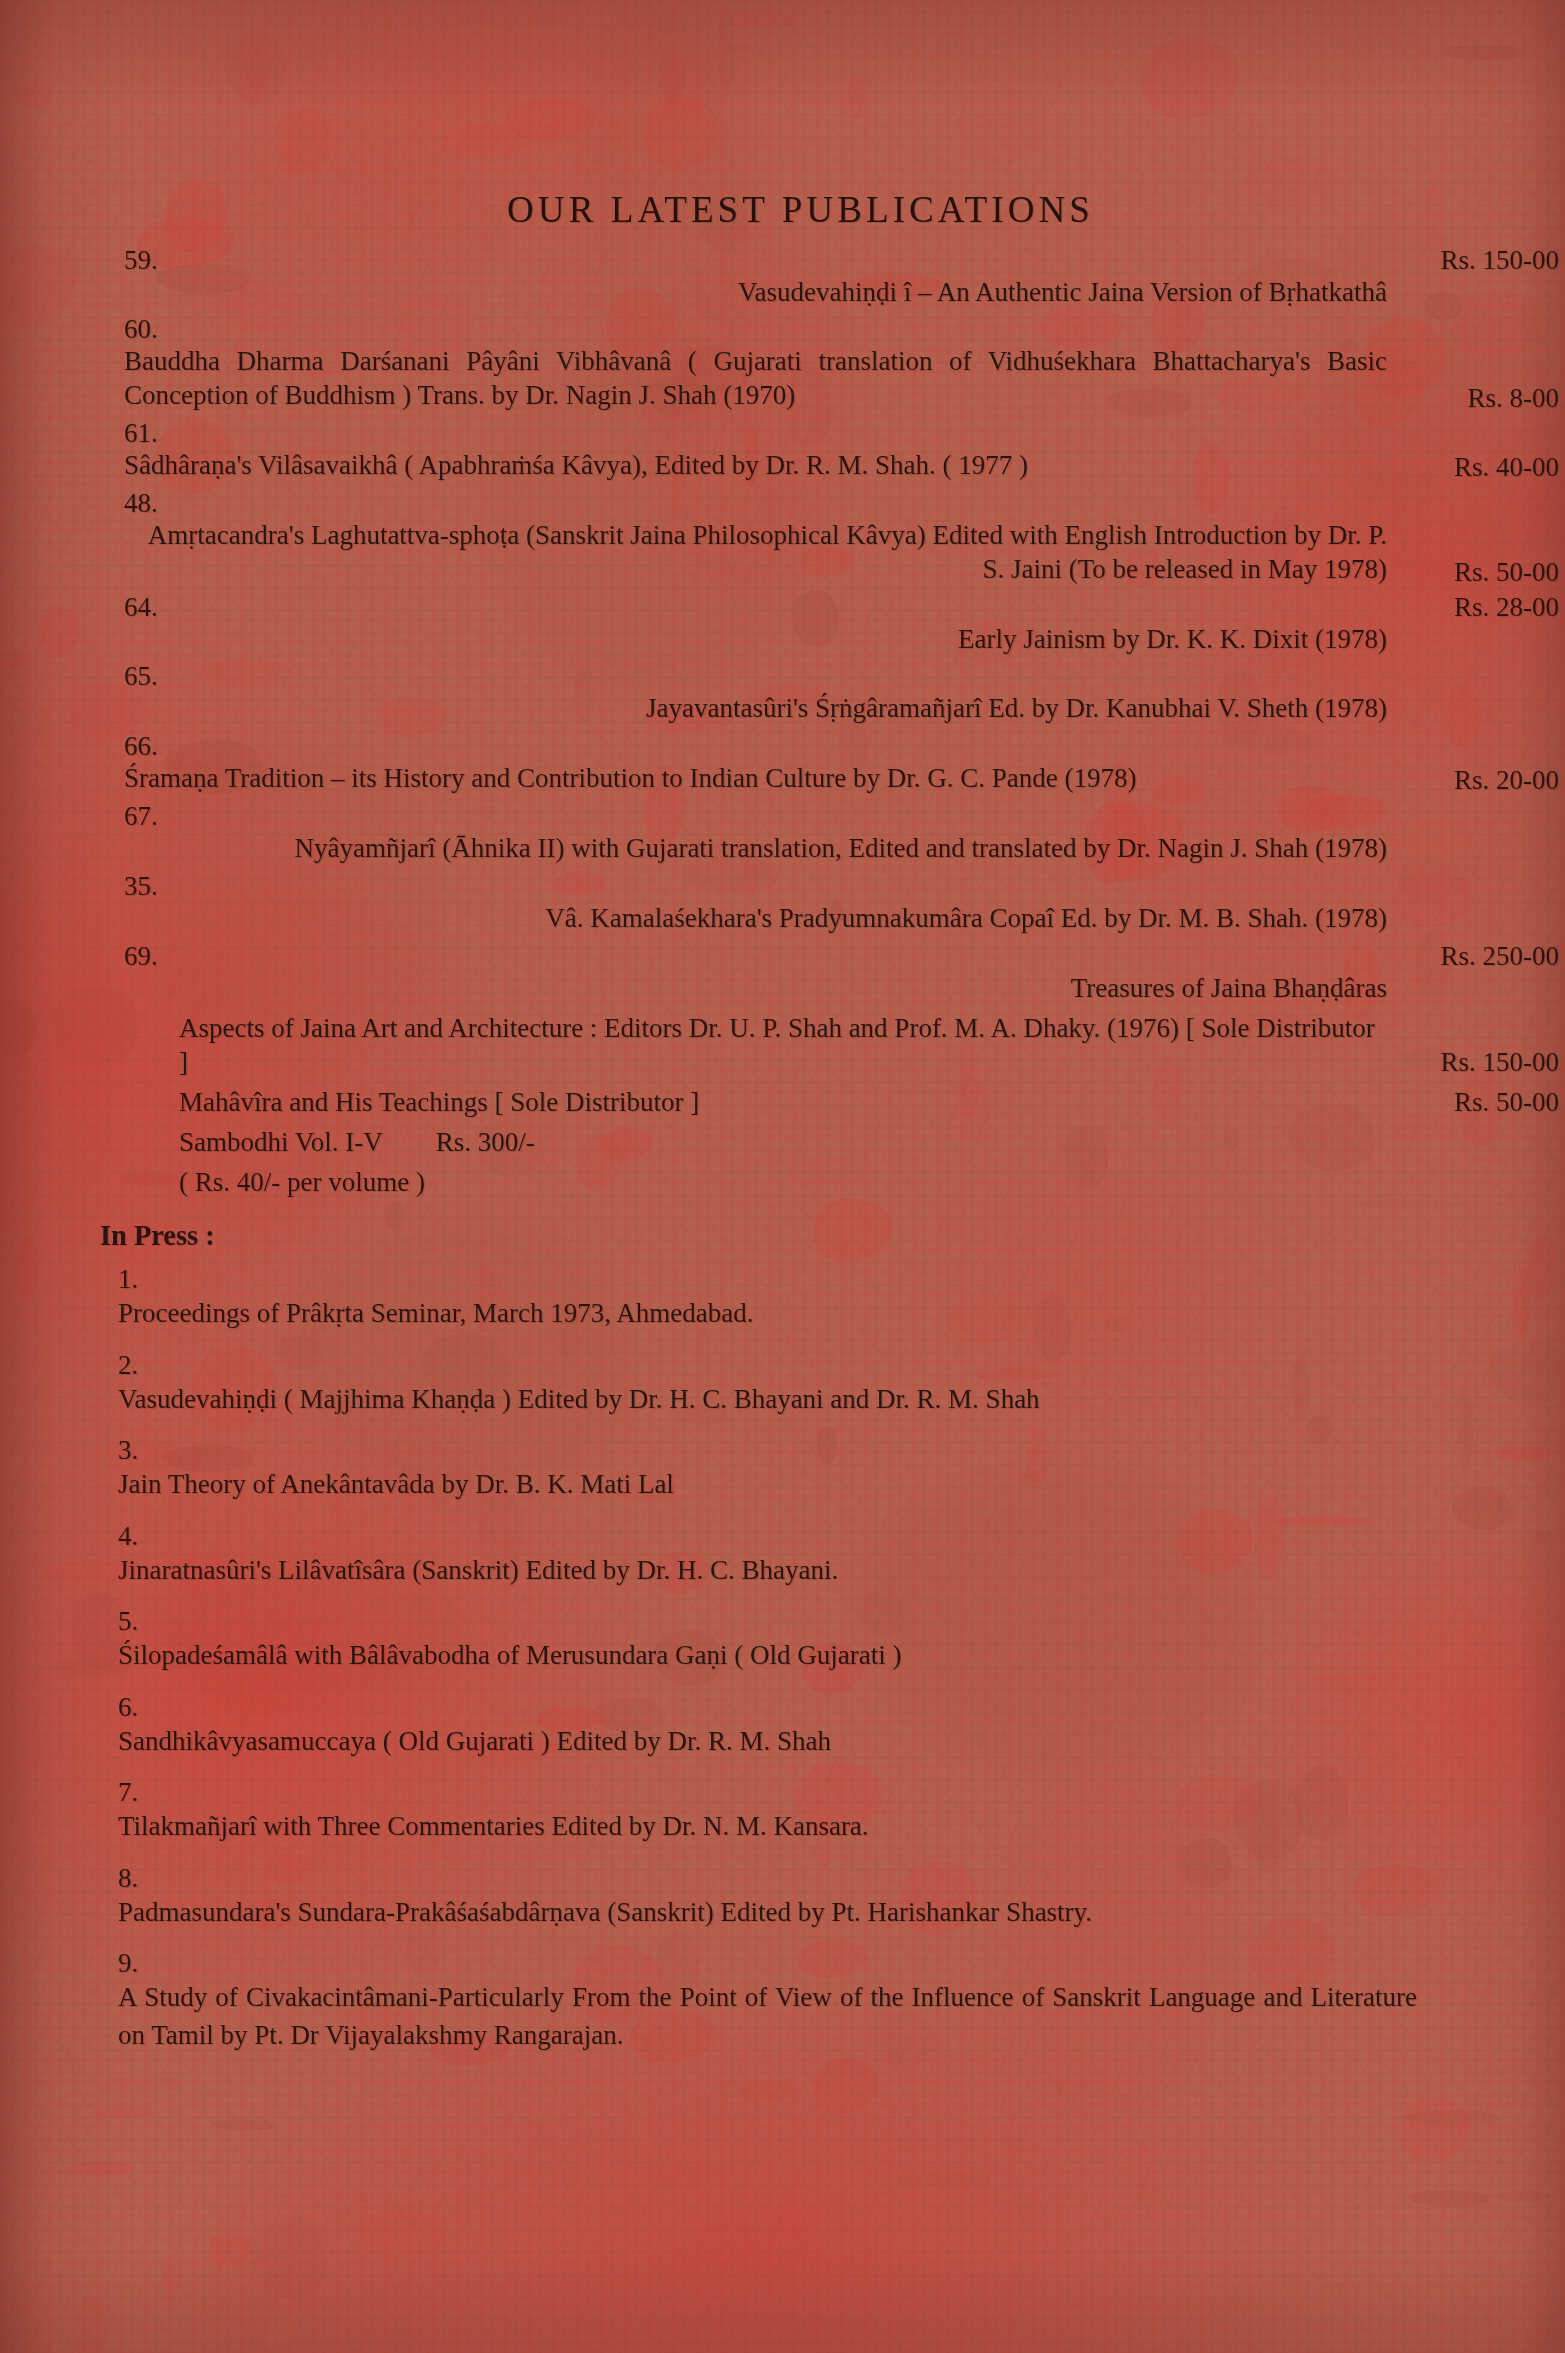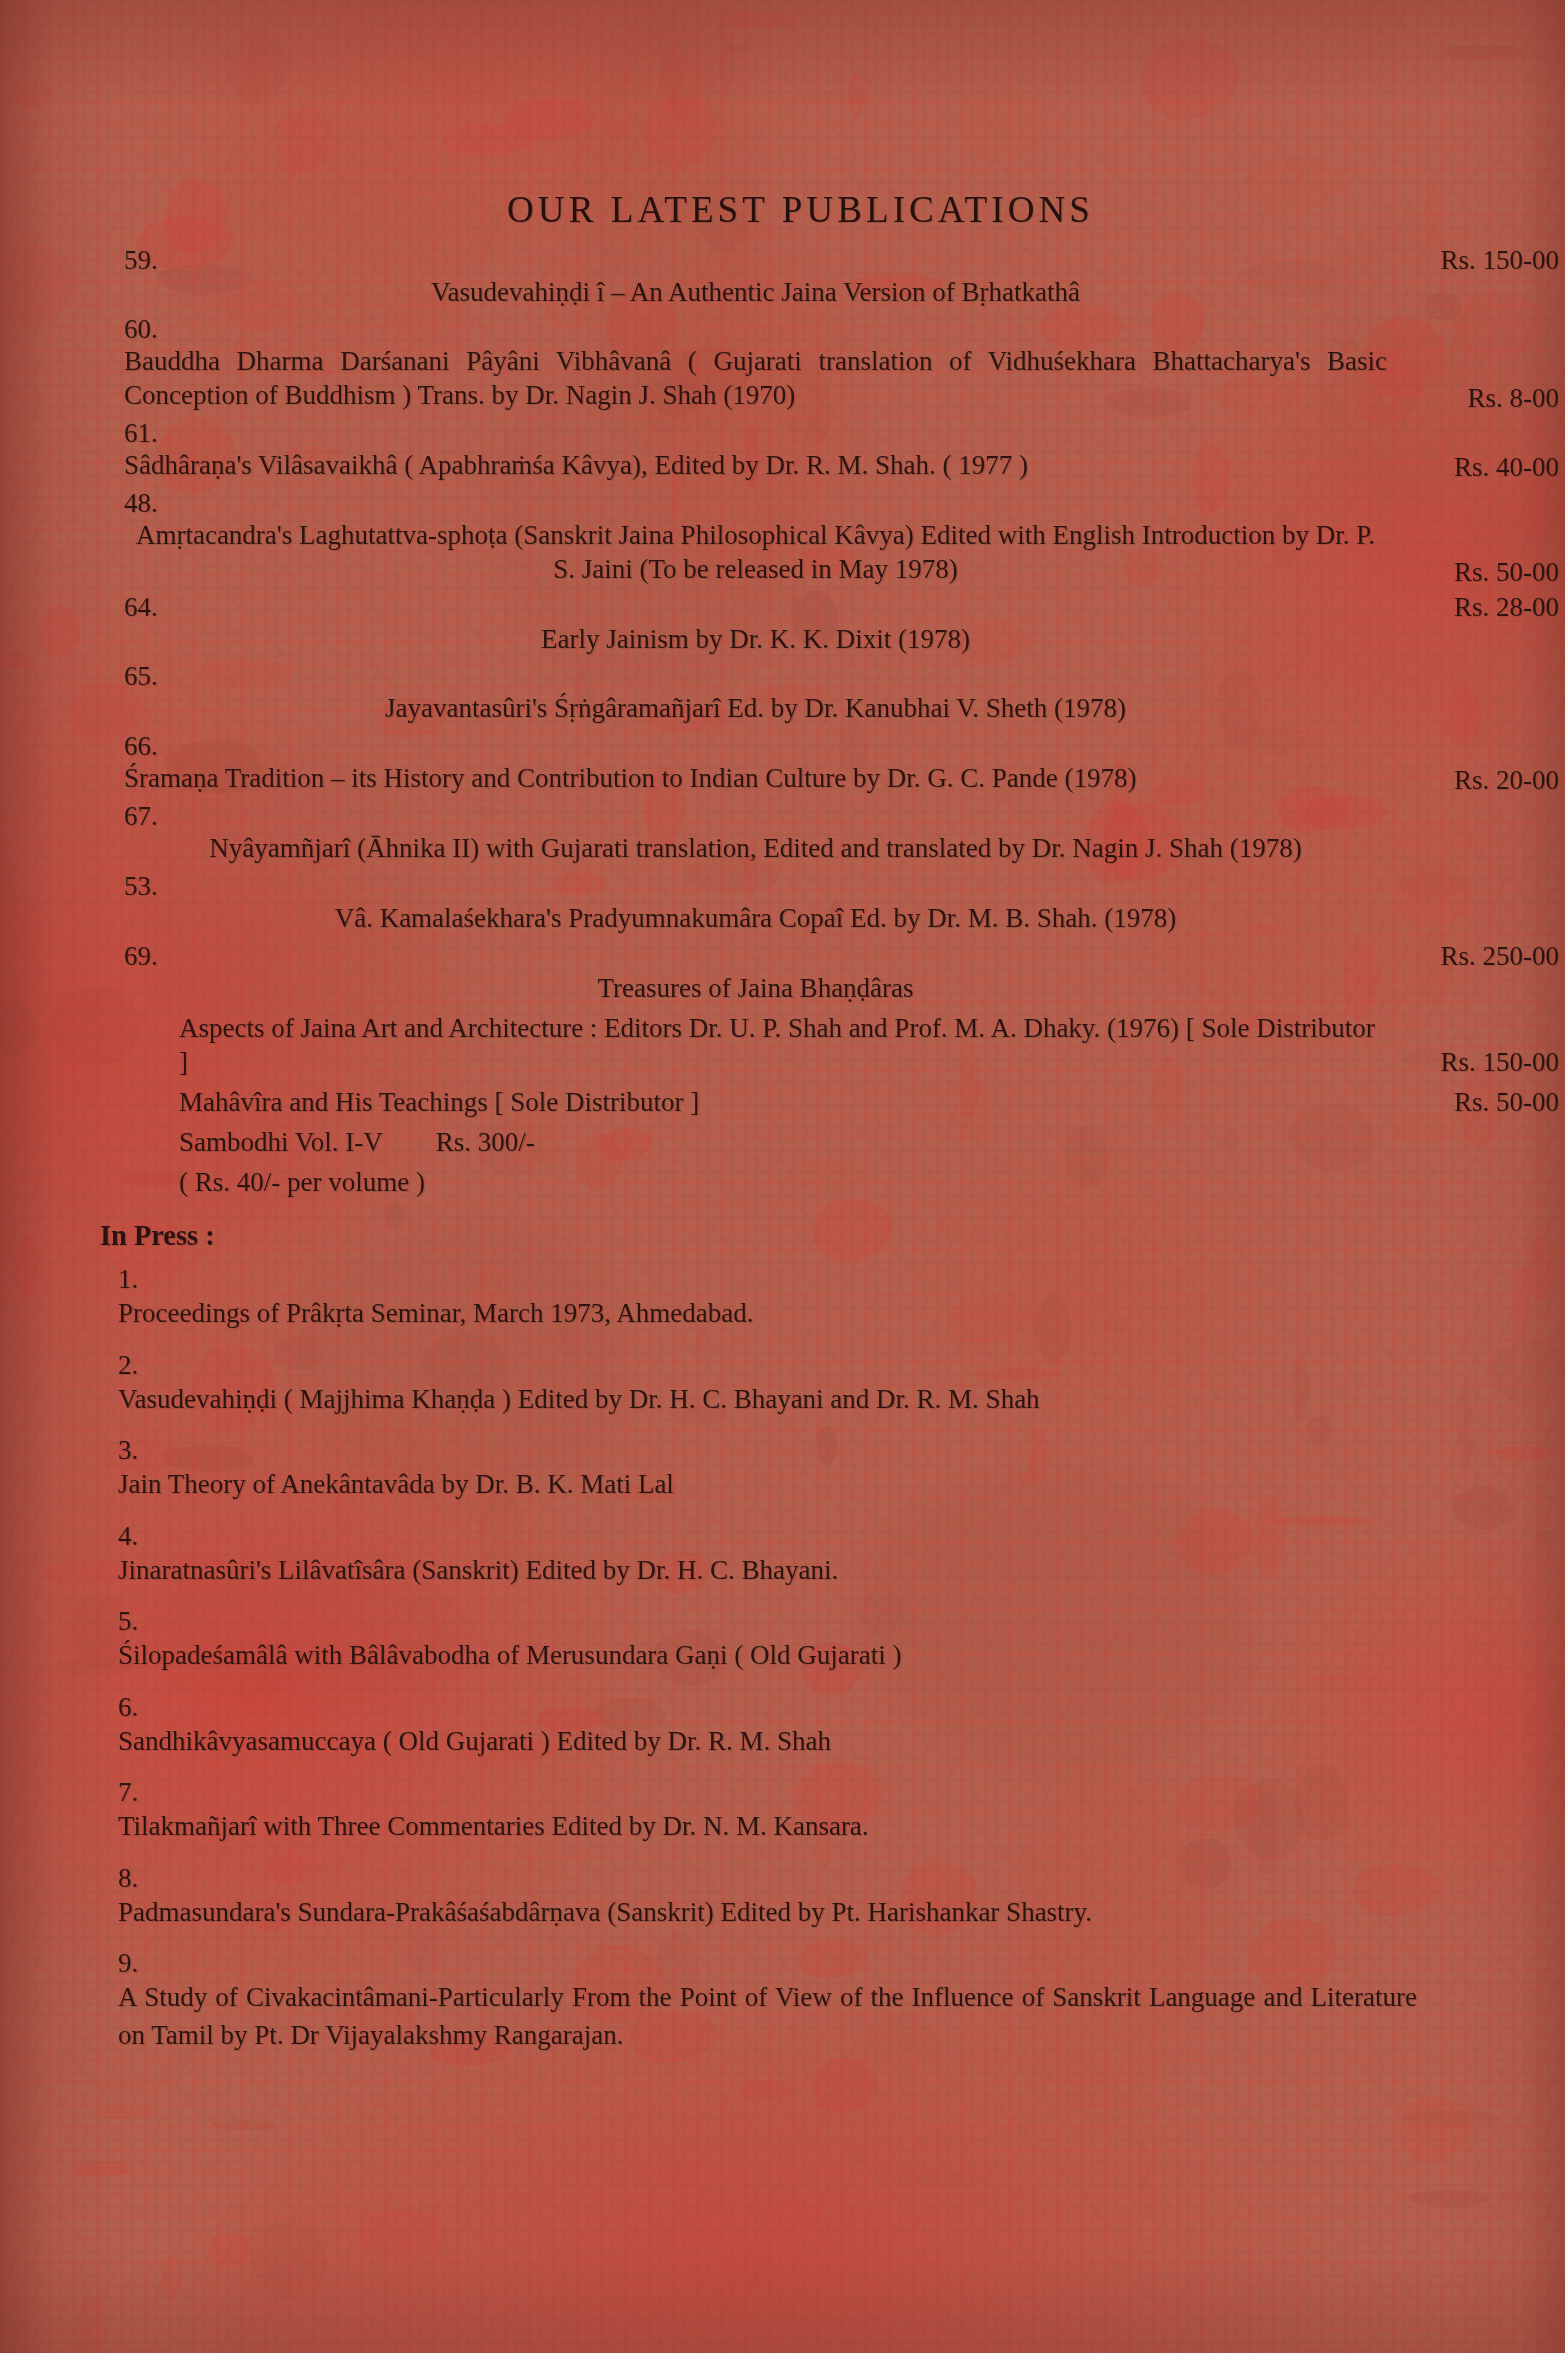--- a/index.html
+++ b/index.html
@@ -108,21 +108,21 @@
     left: 0;
     top: 0;
     width: 46px;
     text-align: left;
   }
   .entry .body {
     display: block;
     text-align: justify;
     text-justify: inter-word;
   }
-  .entry .body.nojustify { text-align: center; }
+  .entry .body.nojustify { text-align: right; }
   .price {
     position: absolute;
     right: -172px;
     white-space: nowrap;
     font-size: 27px;
   }
   .price.p-row0 { top: 0; }
   .price.p-row1 { top: 34px; }
   .price.p-row2 { top: 69px; }
 
@@ -412,21 +412,21 @@
 
     <ol class="numbered-list" id="publications-list">
         <li><span class="entry"><span class="num ink">59.</span><span class="body ink nojustify">Vasudevahiṇḍi î – An Authentic Jaina Version of Bṛhatkathâ</span><span class="price ink p-row0">Rs. 150-00</span></span></li>
         <li><span class="entry"><span class="num ink">60.</span><span class="body ink">Bauddha Dharma Darśanani Pâyâni Vibhâvanâ ( Gujarati translation of Vidhuśekhara Bhattacharya's Basic Conception of Buddhism ) Trans. by Dr. Nagin J. Shah (1970)</span><span class="price ink p-row2">Rs.   8-00</span></span></li>
         <li><span class="entry"><span class="num ink">61.</span><span class="body ink">Sâdhâraṇa's Vilâsavaikhâ ( Apabhraṁśa Kâvya), Edited by Dr. R. M. Shah. ( 1977 )</span><span class="price ink p-row1">Rs. 40-00</span></span></li>
         <li><span class="entry"><span class="num ink">48.</span><span class="body ink nojustify">Amṛtacandra's Laghutattva-sphoṭa (Sanskrit Jaina Philosophical Kâvya) Edited with English Introduction by Dr. P. S. Jaini (To be released in May 1978)</span><span class="price ink p-row2">Rs. 50-00</span></span></li>
         <li><span class="entry"><span class="num ink">64.</span><span class="body ink nojustify">Early Jainism by Dr. K. K. Dixit (1978)</span><span class="price ink p-row0">Rs. 28-00</span></span></li>
         <li><span class="entry"><span class="num ink">65.</span><span class="body ink nojustify">Jayavantasûri's Śṛṅgâramañjarî Ed. by Dr. Kanubhai V. Sheth (1978)</span></span></li>
         <li><span class="entry"><span class="num ink">66.</span><span class="body ink">Śramaṇa Tradition – its History and Contribution to Indian Culture by Dr. G. C. Pande (1978)</span><span class="price ink p-row1">Rs. 20-00</span></span></li>
         <li><span class="entry"><span class="num ink">67.</span><span class="body ink nojustify">Nyâyamñjarî (Āhnika II) with Gujarati translation, Edited and translated by Dr. Nagin J. Shah (1978)</span></span></li>
-        <li><span class="entry"><span class="num ink">53.</span><span class="body ink nojustify">Vâ. Kamalaśekhara's Pradyumnakumâra Copaî Ed. by Dr. M. B. Shah. (1978)</span></span></li>
+        <li><span class="entry"><span class="num ink">35.</span><span class="body ink nojustify">Vâ. Kamalaśekhara's Pradyumnakumâra Copaî Ed. by Dr. M. B. Shah. (1978)</span></span></li>
         <li><span class="entry"><span class="num ink">69.</span><span class="body ink nojustify">Treasures of Jaina Bhaṇḍâras</span><span class="price ink p-row0">Rs. 250-00</span></span></li>
       </ol>
 
     <ul id="distributor-list">
         <li>
           <span class="body ink">Aspects of Jaina Art and Architecture : Editors Dr. U. P. Shah and Prof. M. A. Dhaky. (1976) [ Sole Distributor ]</span>
           <span class="price ink p-row1">Rs. 150-00</span>
         </li>
         <li>
           <span class="body ink">Mahâvîra and His Teachings [ Sole Distributor ]</span>

